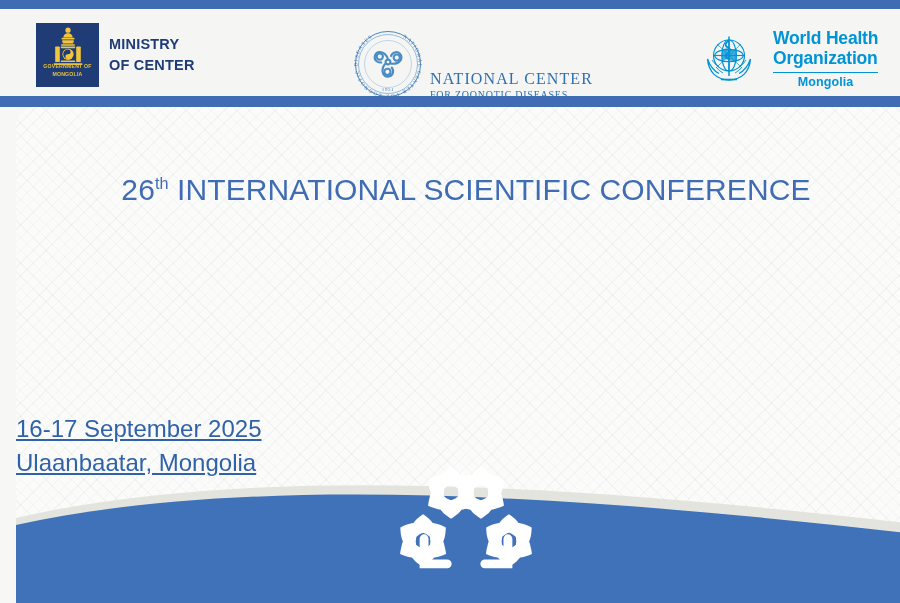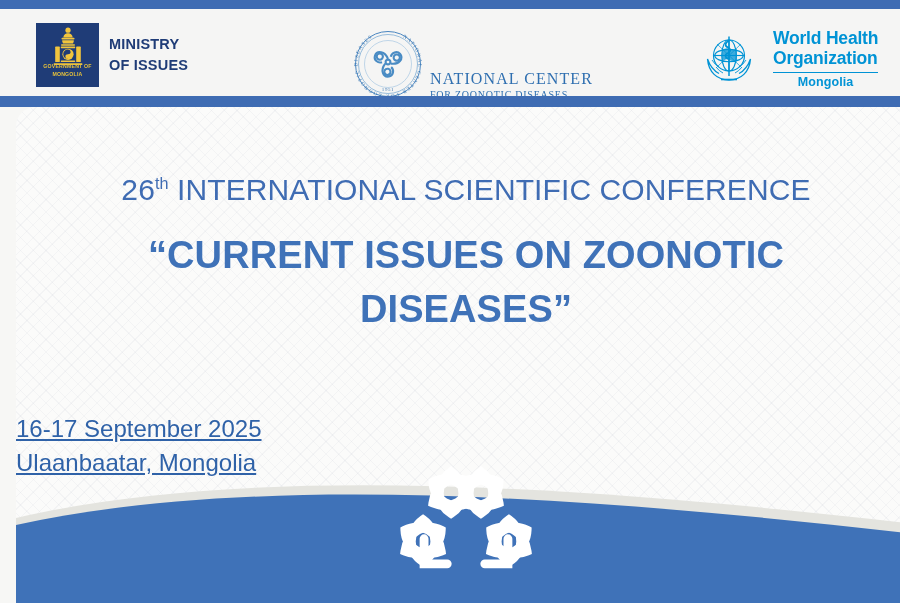--- a/index.html
+++ b/index.html
@@ -172,21 +172,21 @@
             <path d="M17 22.6c1.7 0 2.6 1.4 2.6 2.7s-1 2-2.6 2-2.6.8-2.6 2.1 1 2.6 2.6 2.6c-2.6 0-4.7-2.1-4.7-4.7s2.1-4.7 4.7-4.7z"></path>
           </g>
         </svg>
         <div class="gov-text">
           <span>GOVERNMENT OF</span><br>
           <span>MONGOLIA</span>
         </div>
       </div>
       <div class="moh-label">
         <div>MINISTRY</div>
-        <div>OF ISSUES</div>
+        <div>OF CENTER</div>
       </div>
     </div>
 
     <div class="logo-nczd">
       <svg width="72" height="72" viewBox="0 0 72 72" aria-hidden="true">
         <circle cx="36" cy="36" r="32.5" fill="none" stroke="#4a86c0" stroke-width="1"></circle>
         <circle cx="36" cy="36" r="29.5" fill="none" stroke="#6fa3d0" stroke-width=".7"></circle>
         <circle cx="36" cy="36" r="23.5" fill="none" stroke="#9bbfdf" stroke-width=".6"></circle>
         <defs>
           <path id="sealArcTop" d="M36,5.5 a30.5,30.5 0 1,1 -0.01,0"></path>
@@ -248,24 +248,20 @@
       </div>
     </div>
   </div>
 
   <div class="header-rule"></div>
 
   <div class="body-area">
 
     <div class="conf-line"><span>26</span><sup>th</sup><span> INTERNATIONAL SCIENTIFIC CONFERENCE</span></div>
 
-    <div class="conf-title">
-      <div>“CURRENT ISSUES ON ZOONOTIC</div>
-      <div>DISEASES”</div>
-    </div>
 
     <div class="conf-meta">
       <div>16-17 September 2025</div>
       <div>Ulaanbaatar, Mongolia</div>
     </div>
 
     <div class="wave-wrap">
       <svg viewBox="0 0 900 135" preserveAspectRatio="none" aria-hidden="true">
         <path d="M0,50 C250,-8 600,22 900,56 L900,135 L0,135 Z" fill="#e4e4df"></path>
         <path d="M0,57 C250,2 600,32 900,66 L900,135 L0,135 Z" fill="#3f72b8"></path>

